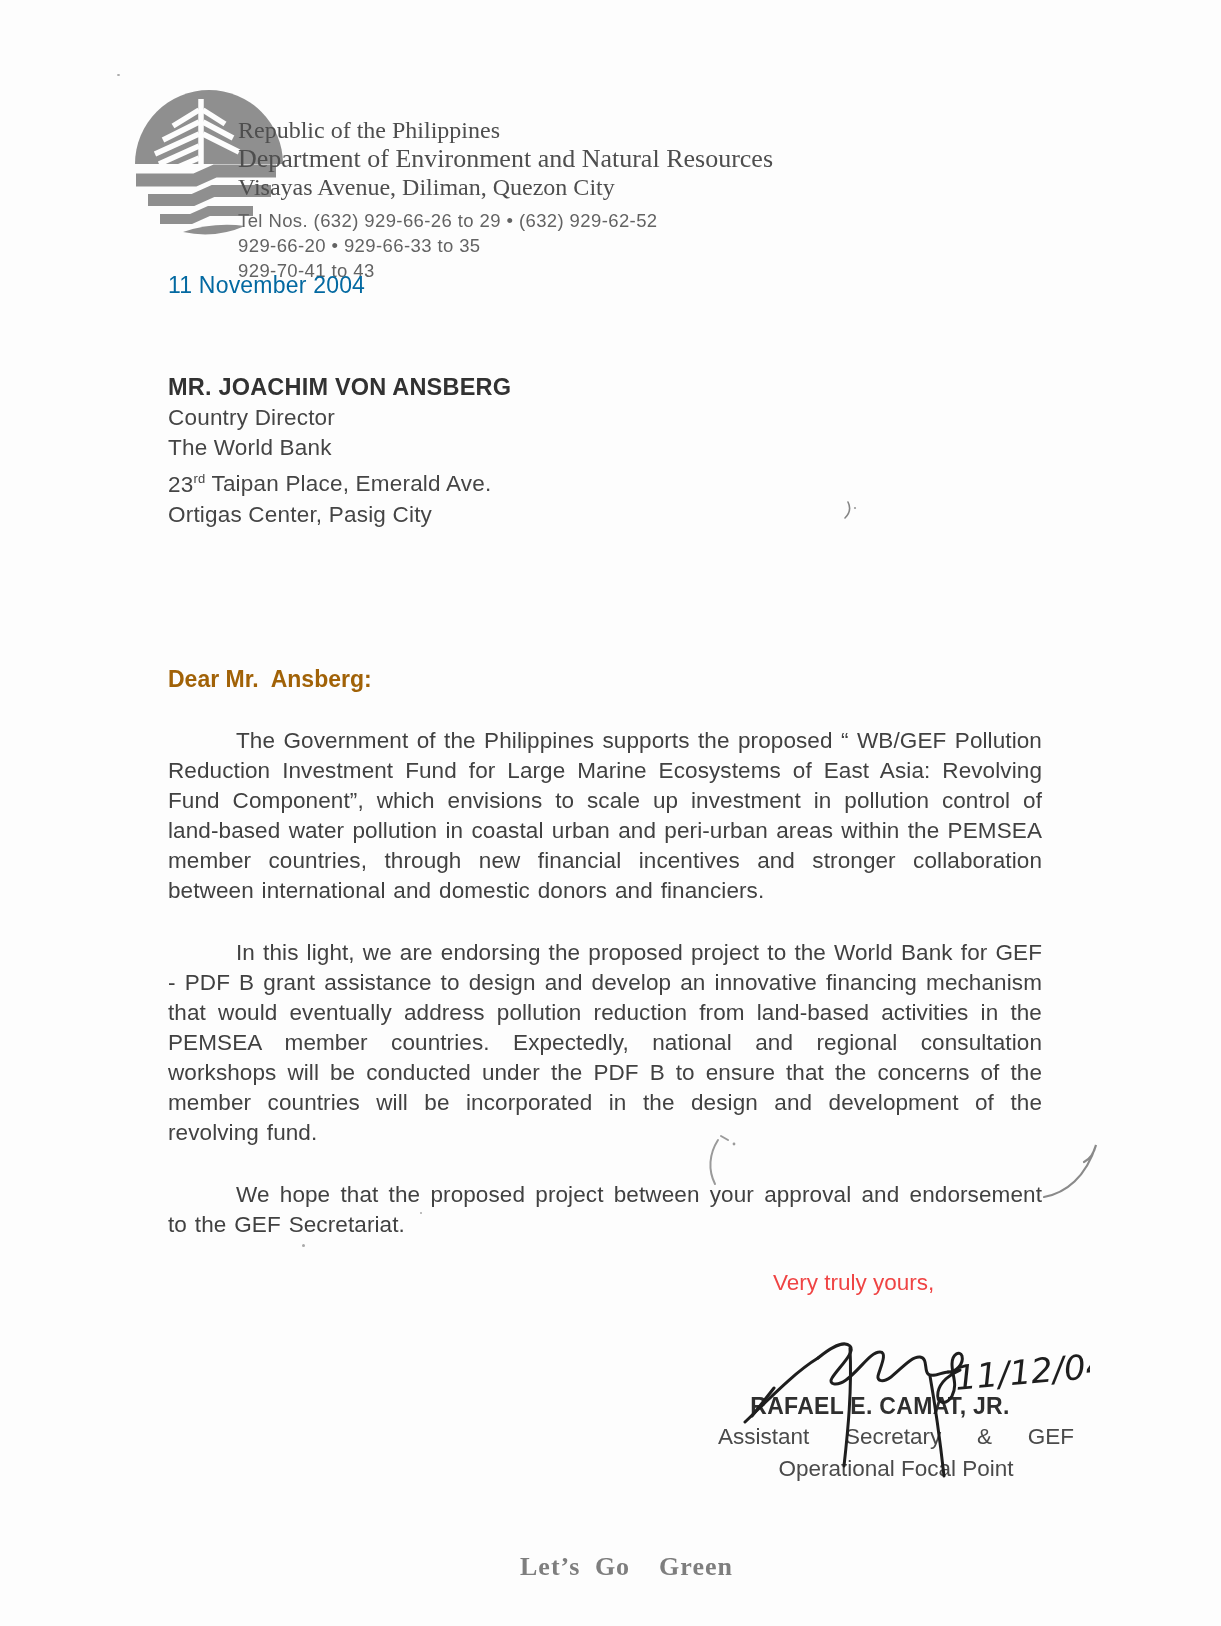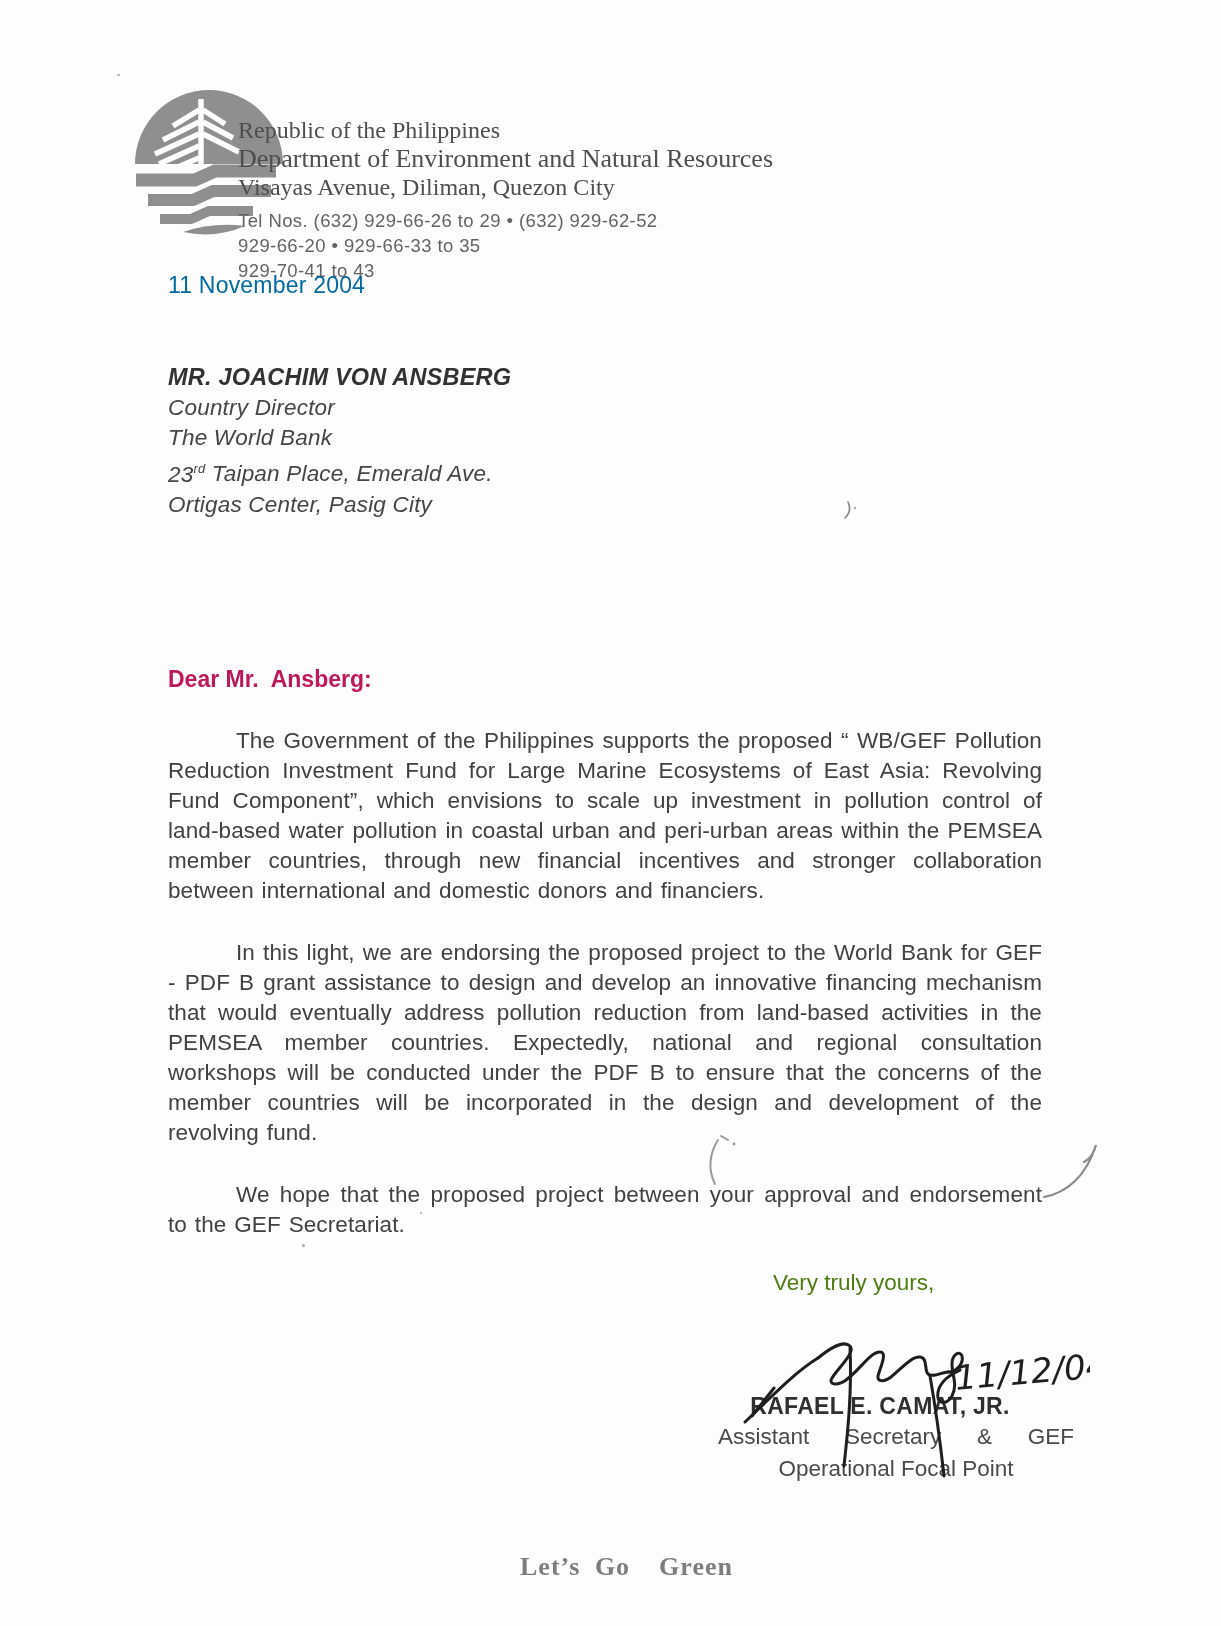--- a/index.html
+++ b/index.html
@@ -37,58 +37,57 @@
     font-size: 18.5px; line-height: 25px;
     color: #636363; letter-spacing: 0.4px;
   }
   .lh-tel-first { margin-top: 6px; }
   
   .date-line {
     position: absolute; left: 168px; top: 272px;
     font-size: 23px; color: #0369a1; letter-spacing: 0.2px;
   }
   .recipient {
-    position: absolute; left: 168px; top: 362px;
+    position: absolute; left: 168px; top: 372px;
     font-size: 22.5px; line-height: 30.5px; color: #454545;
     letter-spacing: 0.2px;
-    font-style: italic;
   }
   .recipient .r-name { font-weight: bold; color: #323232; font-size: 23.5px; }
   .recipient sup { font-size: 13px; }
   
   .subject {
     position: absolute; left: 385px; top: 545px;
     display: flex;
     font-weight: bold; color: #333;
     font-size: 22.5px; line-height: 30.5px;
   }
   .subject-label { width: 92px; flex: none; }
   .pre { white-space: pre-wrap; margin-top: 28px; }
   
   .salutation {
     position: absolute; left: 168px; top: 666px;
-    font-weight: bold; color: #be185d;
+    font-weight: bold; color: #a16207;
     font-size: 23px; white-space: pre-wrap;
   }
   .para {
     position: absolute; left: 168px;
     width: 874px;
     font-size: 22.5px; line-height: 30px;
     color: #414141;
     text-align: justify;
     text-indent: 68px;
     word-spacing: 1.5px; letter-spacing: 0.1px;
   }
   .para-1 { top: 726px; }
   .para-2 { top: 938px; }
   .para-3 { top: 1180px; }
   
   .valediction {
     position: absolute; left: 773px; top: 1270px;
-    font-size: 22.5px; color: #4d7c0f;
+    font-size: 22.5px; color: #ef4444;
   }
   .signature-svg {
     position: absolute; left: 690px; top: 1280px;
     width: 400px; height: 210px;
     z-index: 5;
   }
   .signatory-name {
     position: absolute; left: 720px; top: 1393px;
     width: 320px; text-align: center;
     font-weight: bold; font-size: 23px; color: #2f2f2f;

